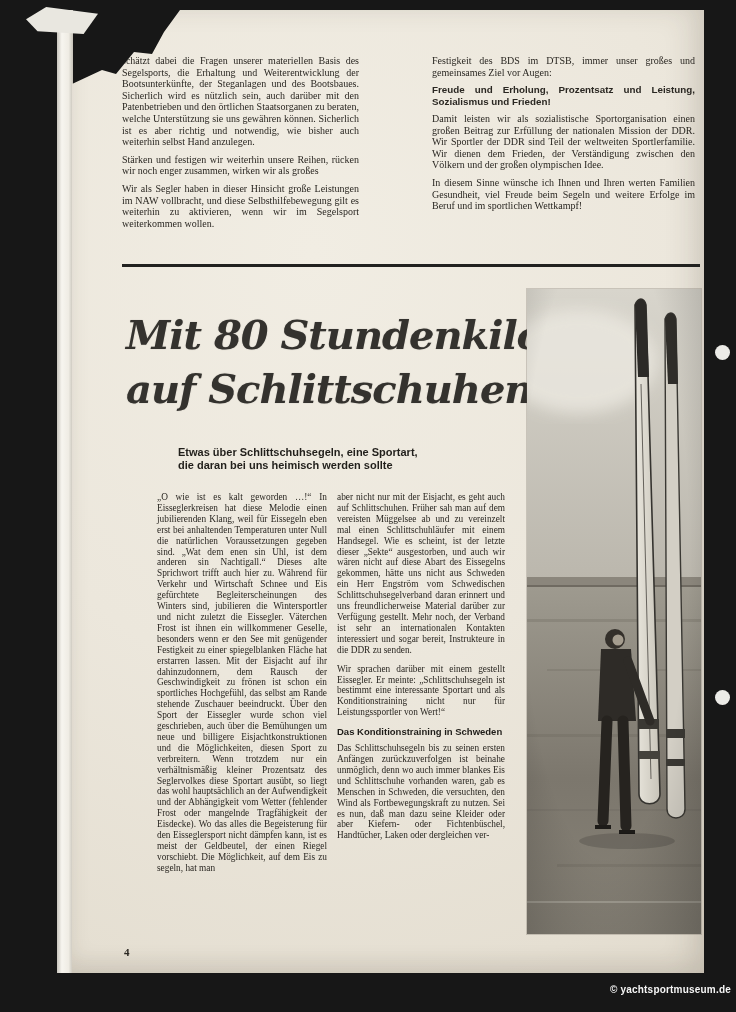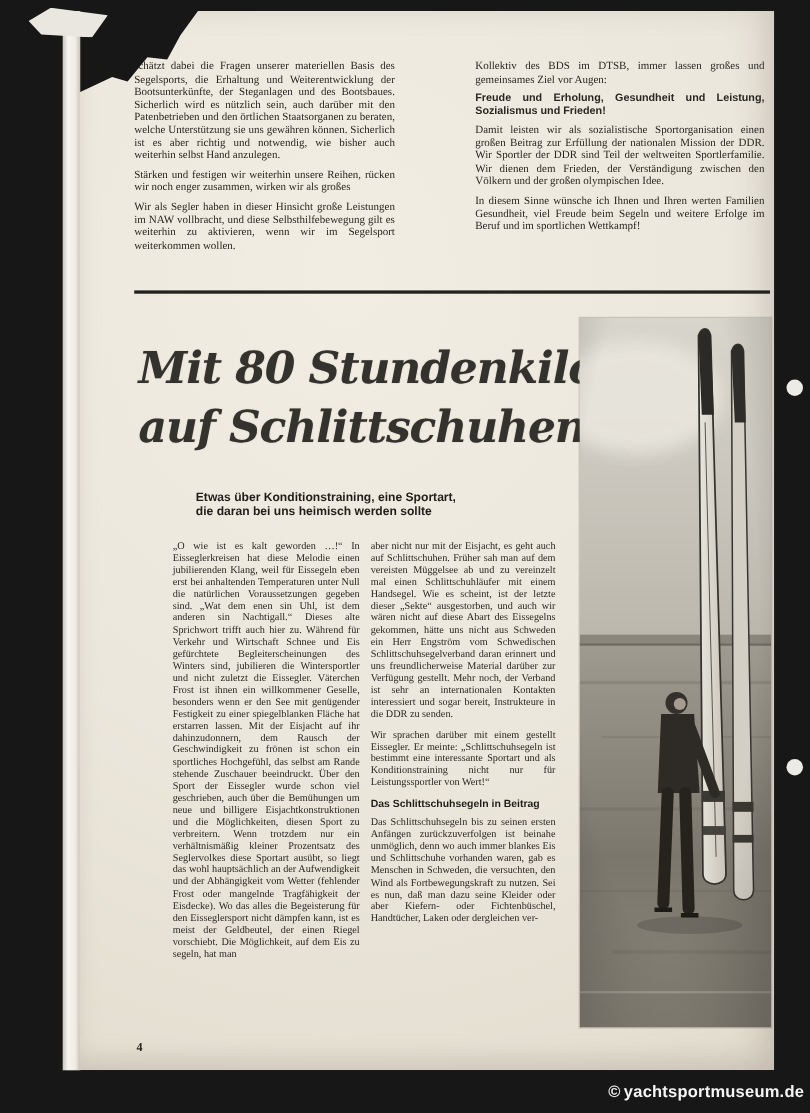--- a/index.html
+++ b/index.html
@@ -52,65 +52,65 @@
     box-shadow:0 0 0 1px rgba(90,85,75,.25);
   }
   .photo svg { display:block; width:100%; height:100%; }
   .page-number { position:absolute; left:52px; top:936px; font-size:11px; font-weight:bold; color:#2a2722; }
   .hole { position:absolute; width:15px; height:15px; border-radius:50%; background:#ecebe7; }
   .hole1 { left:715px; top:345px; }
   .hole2 { left:715px; top:690px; }
   .watermark {
     position:absolute; right:5px; top:984px;
     font-family:"Liberation Sans", sans-serif; font-weight:bold;
-    font-size:15px; color:#f5f5f5; letter-spacing:.2px;
+    font-size:10px; color:#f5f5f5; letter-spacing:.2px;
   }
   .watermark .c-icon { margin-right:3px; }
 </style>
 </head>
 <body>
 
 <div class="paper-edge"></div>
 <div class="flap"></div>
 
 <div class="page">
 
   <div class="intro-col intro-left">
     <p>schätzt dabei die Fragen unserer materiellen Basis des Segelsports, die Erhaltung und Weiterentwicklung der Bootsunterkünfte, der Steganlagen und des Bootsbaues. Sicherlich wird es nützlich sein, auch darüber mit den Patenbetrieben und den örtlichen Staatsorganen zu beraten, welche Unterstützung sie uns gewähren können. Sicherlich ist es aber richtig und notwendig, wie bisher auch weiterhin selbst Hand anzulegen.</p>
     <p>Stärken und festigen wir weiterhin unsere Reihen, rücken wir noch enger zusammen, wirken wir als großes</p>
     <p>Wir als Segler haben in dieser Hinsicht große Leistungen im NAW vollbracht, und diese Selbsthilfebewegung gilt es weiterhin zu aktivieren, wenn wir im Segelsport weiterkommen wollen.</p>
   </div>
 
   <div class="intro-col intro-right">
-    <p>Kollektiv des BDS im DTSB, immer lassen großes und gemeinsames Ziel vor Augen:</p>
-    <p class="slogan">Freude und Erholung, Gesundheit und Leistung, Sozialismus und Frieden!</p>
+    <p>Festigkeit des BDS im DTSB, immer unser großes und gemeinsames Ziel vor Augen:</p>
+    <p class="slogan">Freude und Erholung, Prozentsatz und Leistung, Sozialismus und Frieden!</p>
     <p>Damit leisten wir als sozialistische Sportorganisation einen großen Beitrag zur Erfüllung der nationalen Mission der DDR. Wir Sportler der DDR sind Teil der weltweiten Sportlerfamilie. Wir dienen dem Frieden, der Verständigung zwischen den Völkern und der großen olympischen Idee.</p>
     <p>In diesem Sinne wünsche ich Ihnen und Ihren werten Familien Gesundheit, viel Freude beim Segeln und weitere Erfolge im Beruf und im sportlichen Wettkampf!</p>
   </div>
 
   <div class="rule"></div>
 
   <h1 class="headline">
     <span style="display:block">Mit 80 Stundenkilometern</span>
     <span style="display:block">auf Schlittschuhen!</span>
   </h1>
 
   <div class="standfirst">
-    <span style="display:block">Etwas über Konditionstraining, eine Sportart,</span>
+    <span style="display:block">Etwas über Schlittschuhsegeln, eine Sportart,</span>
     <span style="display:block">die daran bei uns heimisch werden sollte</span>
   </div>
 
   <div class="body-col col1">
     <p>„O wie ist es kalt geworden …!“ In Eisseglerkreisen hat diese Melodie einen jubilierenden Klang, weil für Eissegeln eben erst bei anhaltenden Temperaturen unter Null die natürlichen Voraussetzungen gegeben sind. „Wat dem enen sin Uhl, ist dem anderen sin Nachtigall.“ Dieses alte Sprichwort trifft auch hier zu. Während für Verkehr und Wirtschaft Schnee und Eis gefürchtete Begleiterscheinungen des Winters sind, jubilieren die Wintersportler und nicht zuletzt die Eissegler. Väterchen Frost ist ihnen ein willkommener Geselle, besonders wenn er den See mit genügender Festigkeit zu einer spiegelblanken Fläche hat erstarren lassen. Mit der Eisjacht auf ihr dahinzudonnern, dem Rausch der Geschwindigkeit zu frönen ist schon ein sportliches Hochgefühl, das selbst am Rande stehende Zuschauer beeindruckt. Über den Sport der Eissegler wurde schon viel geschrieben, auch über die Bemühungen um neue und billigere Eisjachtkonstruktionen und die Möglichkeiten, diesen Sport zu verbreitern. Wenn trotzdem nur ein verhältnismäßig kleiner Prozentsatz des Seglervolkes diese Sportart ausübt, so liegt das wohl hauptsächlich an der Aufwendigkeit und der Abhängigkeit vom Wetter (fehlender Frost oder mangelnde Tragfähigkeit der Eisdecke). Wo das alles die Begeisterung für den Eisseglersport nicht dämpfen kann, ist es meist der Geldbeutel, der einen Riegel vorschiebt. Die Möglichkeit, auf dem Eis zu segeln, hat man</p>
   </div>
 
   <div class="body-col col2">
     <p>aber nicht nur mit der Eisjacht, es geht auch auf Schlittschuhen. Früher sah man auf dem vereisten Müggelsee ab und zu vereinzelt mal einen Schlittschuhläufer mit einem Handsegel. Wie es scheint, ist der letzte dieser „Sekte“ ausgestorben, und auch wir wären nicht auf diese Abart des Eissegelns gekommen, hätte uns nicht aus Schweden ein Herr Engström vom Schwedischen Schlittschuhsegelverband daran erinnert und uns freundlicherweise Material darüber zur Verfügung gestellt. Mehr noch, der Verband ist sehr an internationalen Kontakten interessiert und sogar bereit, Instrukteure in die DDR zu senden.</p>
     <p>Wir sprachen darüber mit einem gestellt Eissegler. Er meinte: „Schlittschuhsegeln ist bestimmt eine interessante Sportart und als Konditionstraining nicht nur für Leistungssportler von Wert!“</p>
-    <h3>Das Schlittschuhsegeln in Beitrag</h3>
+    <h3>Das Konditionstraining in Schweden</h3>
     <p>Das Schlittschuhsegeln bis zu seinen ersten Anfängen zurückzuverfolgen ist beinahe unmöglich, denn wo auch immer blankes Eis und Schlittschuhe vorhanden waren, gab es Menschen in Schweden, die versuchten, den Wind als Fortbewegungskraft zu nutzen. Sei es nun, daß man dazu seine Kleider oder aber Kiefern- oder Fichtenbüschel, Handtücher, Laken oder dergleichen ver-</p>
   </div>
 
   <div class="photo">
     <svg viewBox="0 0 174 645" preserveAspectRatio="none">
       <defs>
         <linearGradient id="sky" x1="0" y1="0" x2="0" y2="1">
           <stop offset="0" stop-color="#d8d5cc"></stop>
           <stop offset="1" stop-color="#bab6ac"></stop>
         </linearGradient>

